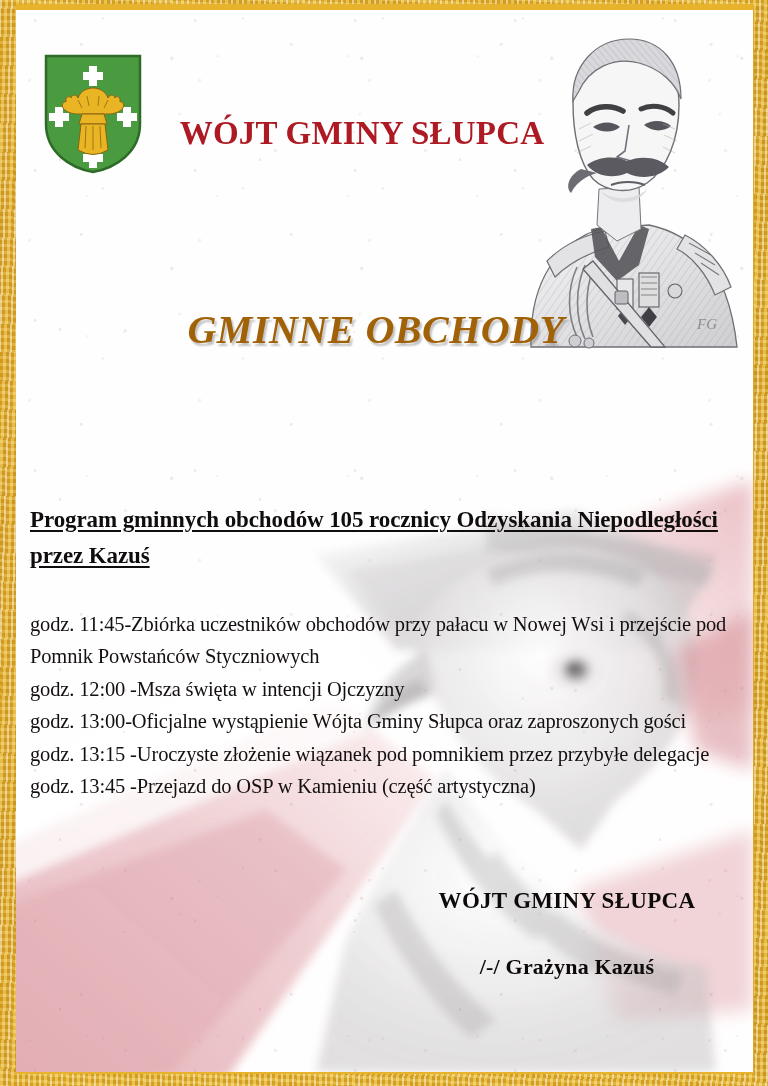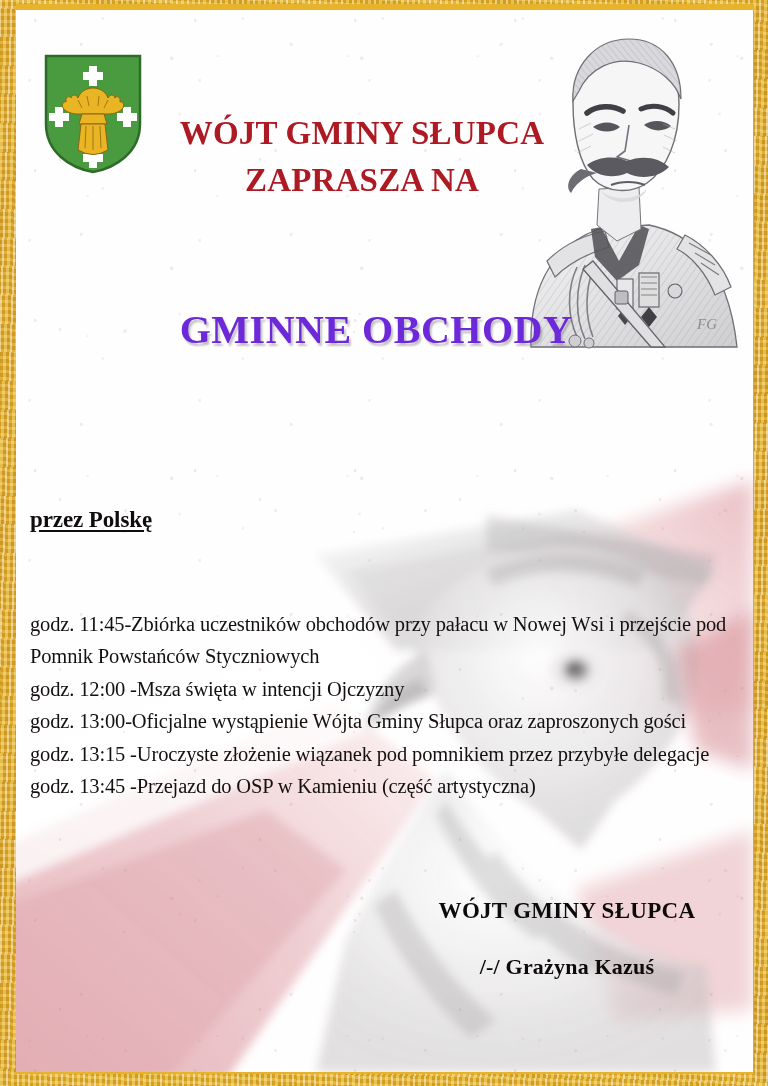--- a/index.html
+++ b/index.html
@@ -77,22 +77,22 @@
   .invite{
     position:absolute; left:136px; top:100px; width:420px; z-index:12;
     text-align:center; color:#ad1a23;
     font-weight:bold; font-size:33px; line-height:1.42;
     letter-spacing:.2px;
   }
   .invite .l2{ display:block; }
 
   .bigtitle{
     position:absolute; left:60px; top:294px; width:600px; z-index:12;
-    text-align:center; color:#6d28d9;
-    font-weight:bold; 
+    text-align:center; color:#a16207;
+    font-weight:bold; font-style:italic;
     font-size:40px; line-height:1.32; letter-spacing:.5px;
     text-shadow:2px 3px 2px rgba(120,120,125,.45);
   }
   .bigtitle span{ display:block; white-space:nowrap; }
 
   
   .progHead{
     position:absolute; left:14px; top:492px; width:730px; z-index:12;
     color:#100d0d; font-weight:bold; font-size:23px; line-height:1.55;
     letter-spacing:-.1px;
@@ -104,21 +104,21 @@
     color:#141010; font-size:20.5px; line-height:1.58; letter-spacing:-.15px;
   }
   .schedule .line{ display:block; white-space:nowrap; }
 
   
   .sign{
     position:absolute; right:26px; bottom:92px; width:320px; z-index:12;
     text-align:center; color:#0d0a0a; font-weight:bold;
   }
   .sign .office{ font-size:23px; letter-spacing:.3px; }
-  .sign .name{ font-size:22px; margin-top:30px; letter-spacing:.2px; }
+  .sign .name{ font-size:22px; margin-top:40px; letter-spacing:.2px; }
 </style>
 </head>
 <body>
 
 <div class="poster">
 
   <div class="page">
 
     <div class="bgart">
       <svg viewBox="0 0 737 1062" preserveAspectRatio="none" aria-hidden="true">
@@ -323,29 +323,29 @@
 
         <path d="M104,232 L176,318 L162,318 L94,240 Z" fill="#e0e0e3" stroke="#63636a" stroke-width="1.3"></path>
         <rect x="126" y="262" width="13" height="13" rx="2" fill="#bdbdc2" stroke="#5f5f64" stroke-width="1"></rect>
 
         <text x="208" y="300" font-family="Liberation Serif, serif" font-size="15" font-style="italic" fill="#8d8d93">FG</text>
       </svg>
     </div>
 
     <div class="invite">
       <span class="l1">WÓJT GMINY SŁUPCA</span>
-      <span class="l2">ZAPRASZA NA</span>
     </div>
 
     <div class="bigtitle">
       <span>GMINNE OBCHODY</span>
     </div>
 
     <div class="progHead">
-      <span>przez Polskę</span>
+      <span>Program gminnych obchodów 105 rocznicy Odzyskania Niepodległości</span>
+      <span>przez Kazuś</span>
     </div>
 
     <div class="schedule">
       <span class="line">godz. 11:45-Zbiórka uczestników obchodów przy pałacu w Nowej Wsi i przejście  pod</span>
       <span class="line">Pomnik Powstańców Styczniowych</span>
       <span class="line">godz. 12:00 -Msza święta w intencji Ojczyzny</span>
       <span class="line">godz. 13:00-Oficjalne wystąpienie Wójta Gminy Słupca oraz zaproszonych gości</span>
       <span class="line">godz. 13:15 -Uroczyste złożenie wiązanek pod pomnikiem przez przybyłe delegacje</span>
       <span class="line">godz. 13:45 -Przejazd do OSP w Kamieniu (część artystyczna)</span>
     </div>

